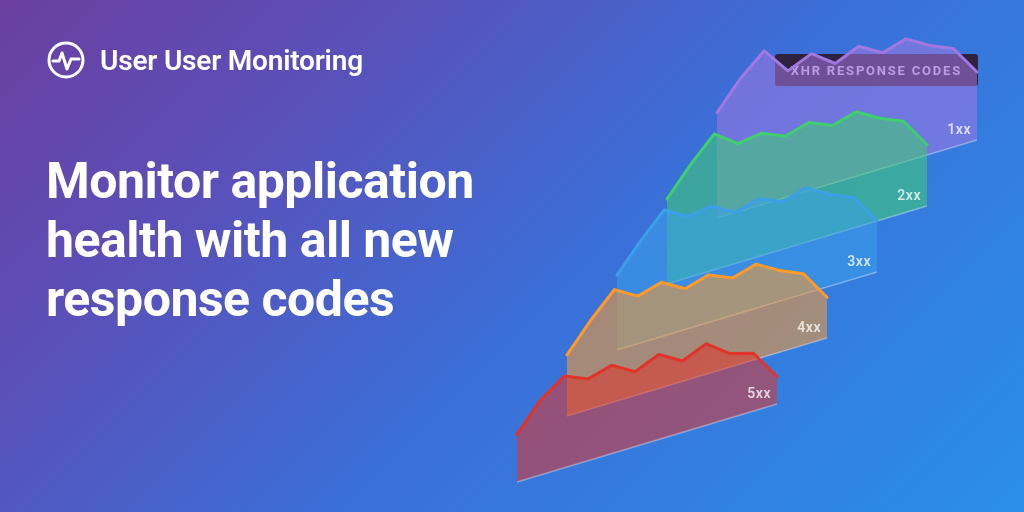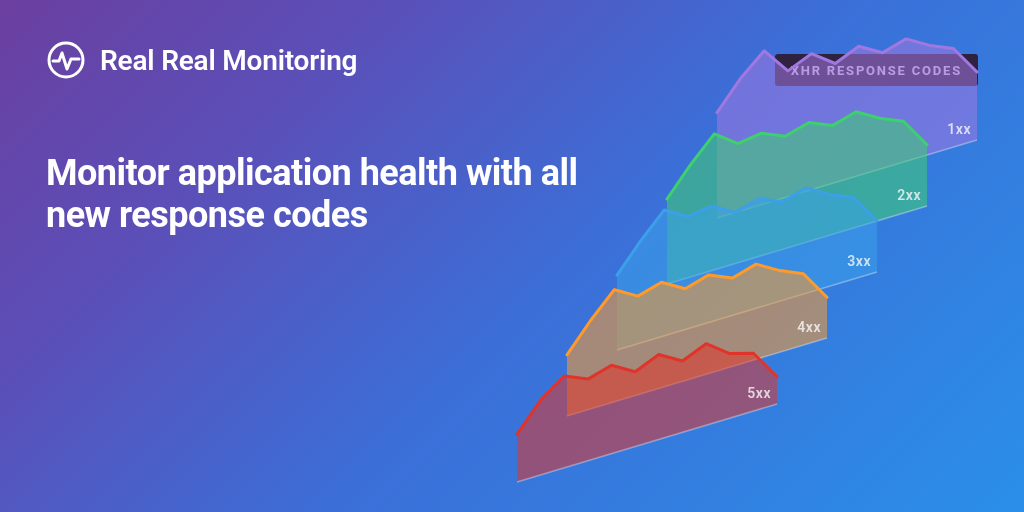--- a/index.html
+++ b/index.html
@@ -25,21 +25,21 @@
   }
   .brand {
     font-size: 28px;
     font-weight: 600;
     letter-spacing: -0.2px;
   }
   .headline {
     position: absolute;
     top: 152px;
     left: 46px;
-    font-size: 36px;
+    font-size: 50px;
     font-weight: 700;
     line-height: 1.18;
     letter-spacing: -0.5px;
     max-width: 540px;
   }
   .badge {
     position: absolute;
     top: 54px;
     right: 46px;
     background: #2F2140;
@@ -73,21 +73,21 @@
 </head>
 <body>
 
 <div class="header">
   <span class="logo-icon">
     <svg viewBox="0 0 40 40" fill="none">
       <circle cx="20" cy="20" r="17" stroke="#fff" stroke-width="3"></circle>
       <path d="M7 21 L13 21 L16 13 L21 29 L25 19 L33 19" stroke="#fff" stroke-width="3" stroke-linecap="round" stroke-linejoin="round" fill="none"></path>
     </svg>
   </span>
-  <span class="brand">Real Real Monitoring</span>
+  <span class="brand">User User Monitoring</span>
 </div>
 
 <h1 class="headline">Monitor application health with all new response codes</h1>
 
 <div class="badge">XHR RESPONSE CODES</div>
 
 <div class="chart-stage">
   <svg id="chart-svg" viewBox="0 0 500 430">
       <g>
         <path d="M 230 136 L 230.0 30.6 L 253.6 -3.7 L 277.3 -31.2 L 300.9 -11.1 L 324.5 -28.4 L 348.2 -18.5 L 371.8 -35.7 L 395.5 -29.2 L 419.1 -43.1 L 442.7 -36.6 L 466.4 -33.5 L 490.0 -10.0 L 490.0 58.0 Z" fill="#A078E0" fill-opacity="0.55"></path>

